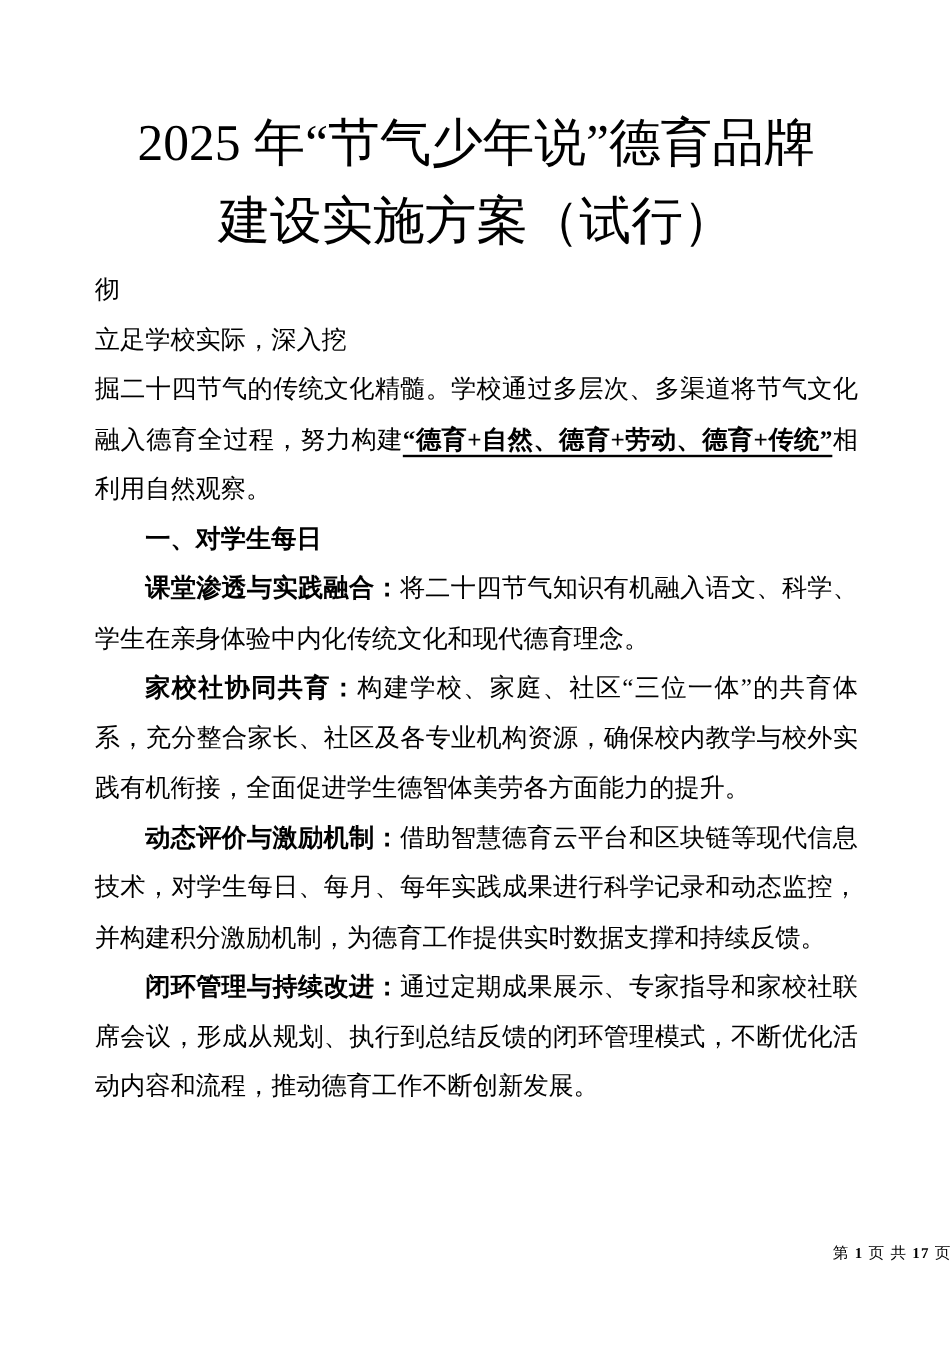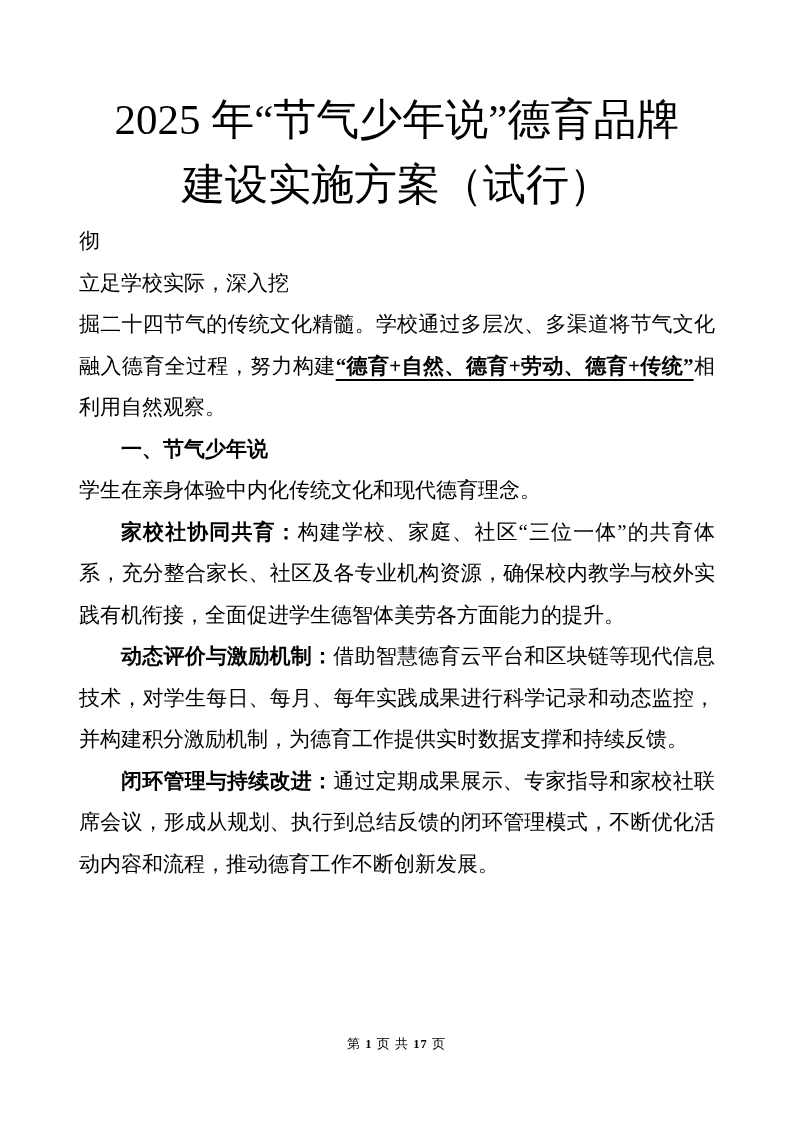--- a/index.html
+++ b/index.html
@@ -46,21 +46,21 @@
     font-weight: 700;
     text-decoration: underline;
     text-decoration-thickness: 2px;
     text-underline-offset: 6px;
   }
   .footer {
     position: absolute;
     top: 1035px;
     left: 0;
     width: 793px;
-    text-align: center;
+    text-align: right;
     font-size: 13px;
     letter-spacing: 1px;
     color: #000000;
   }
   .footer .num {
     font-weight: 700;
     font-size: 12.5px;
   }
 </style>
 </head>
@@ -72,21 +72,22 @@
     <span class="title-line">2025 年“节气少年说”德育品牌</span>
     <span class="title-line">建设实施方案（试行）</span>
   </h1>
 
   <div class="doc-body">
     <div class="ln"><span>彻</span></div>
     <div class="ln right"><span>立足学校实际，深入挖</span></div>
     <div class="ln fill"><span>掘二十四节气的传统文化精髓。学校通过多层次、多渠道将节气文化</span></div>
     <div class="ln fill"><span>融入德育全过程，努力构建</span><span class="em-underline">“德育+自然、德育+劳动、德育+传统”</span><span>相</span></div>
     <div class="ln"><span>利用自然观察。</span></div>
-    <div class="ln heading indent"><span>一、节气少年说</span></div>
+    <div class="ln heading indent"><span>一、对学生每日</span></div>
+    <div class="ln fill indent"><span class="bold">课堂渗透与实践融合：</span><span>将二十四节气知识有机融入语文、科学、</span></div>
     <div class="ln"><span>学生在亲身体验中内化传统文化和现代德育理念。</span></div>
     <div class="ln fill indent"><span class="bold">家校社协同共育：</span><span>构建学校、家庭、社区“三位一体”的共育体</span></div>
     <div class="ln fill"><span>系，充分整合家长、社区及各专业机构资源，确保校内教学与校外实</span></div>
     <div class="ln"><span>践有机衔接，全面促进学生德智体美劳各方面能力的提升。</span></div>
     <div class="ln fill indent"><span class="bold">动态评价与激励机制：</span><span>借助智慧德育云平台和区块链等现代信息</span></div>
     <div class="ln fill"><span>技术，对学生每日、每月、每年实践成果进行科学记录和动态监控，</span></div>
     <div class="ln"><span>并构建积分激励机制，为德育工作提供实时数据支撑和持续反馈。</span></div>
     <div class="ln fill indent"><span class="bold">闭环管理与持续改进：</span><span>通过定期成果展示、专家指导和家校社联</span></div>
     <div class="ln fill"><span>席会议，形成从规划、执行到总结反馈的闭环管理模式，不断优化活</span></div>
     <div class="ln"><span>动内容和流程，推动德育工作不断创新发展。</span></div>

